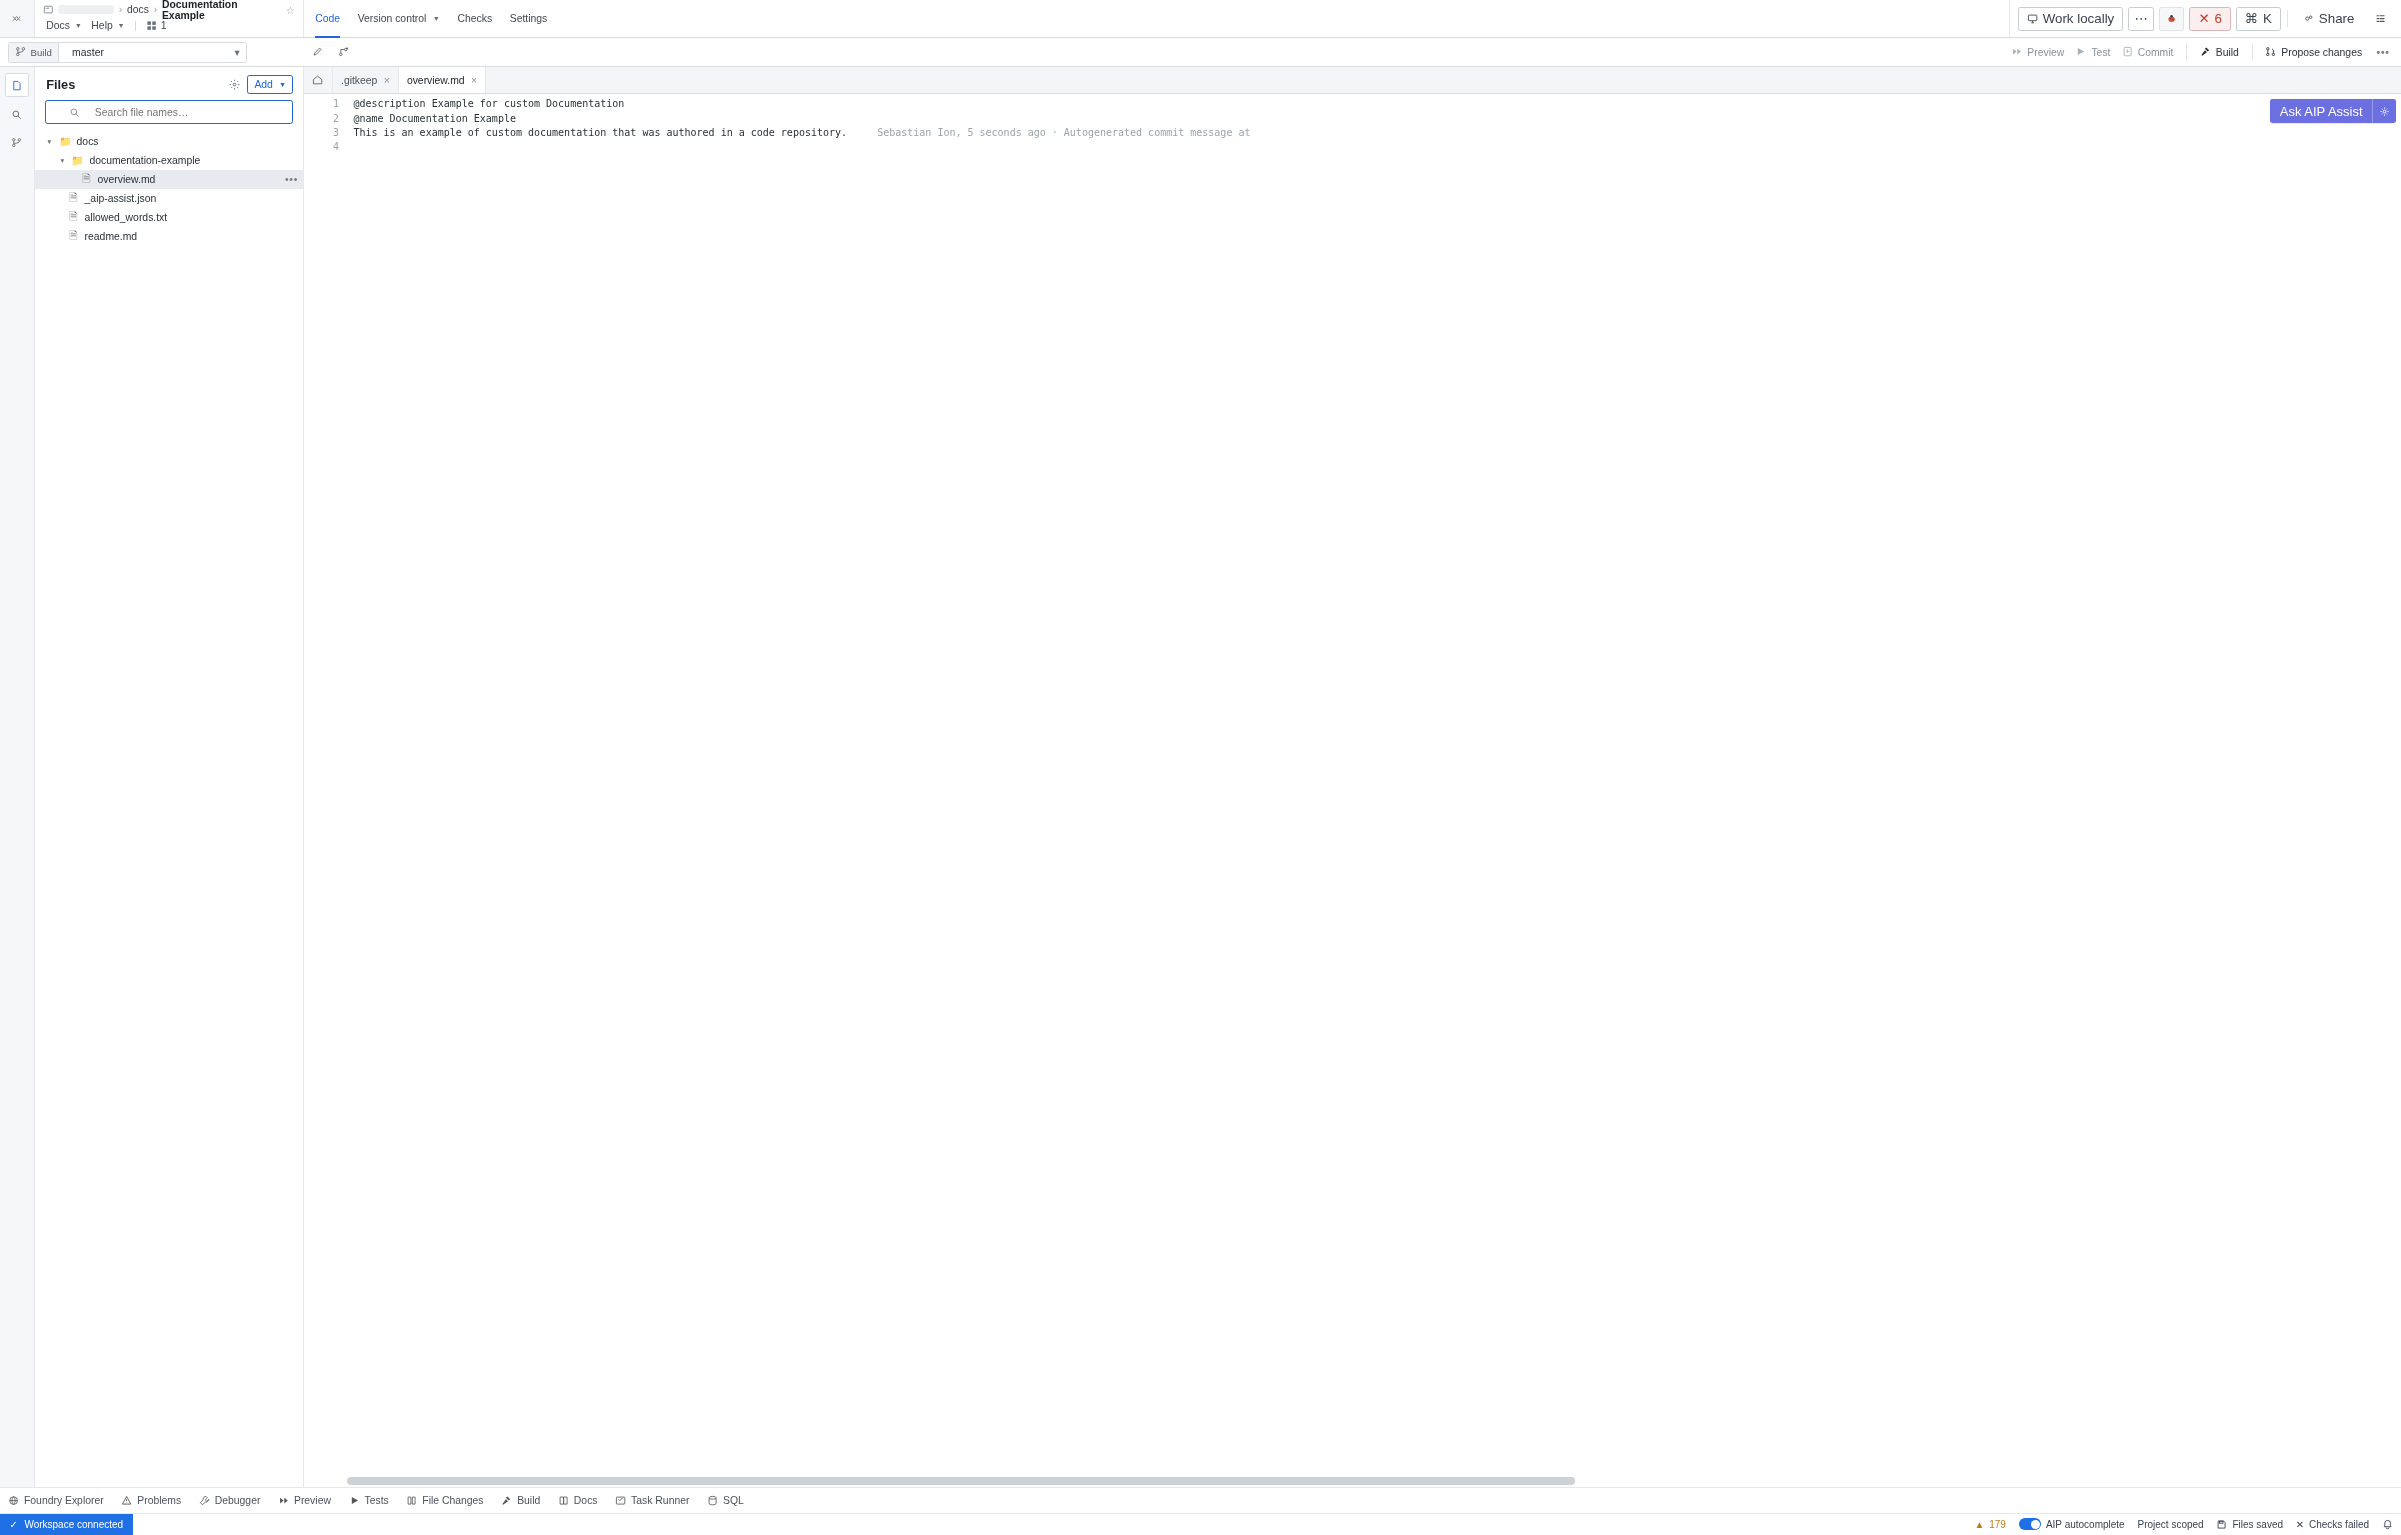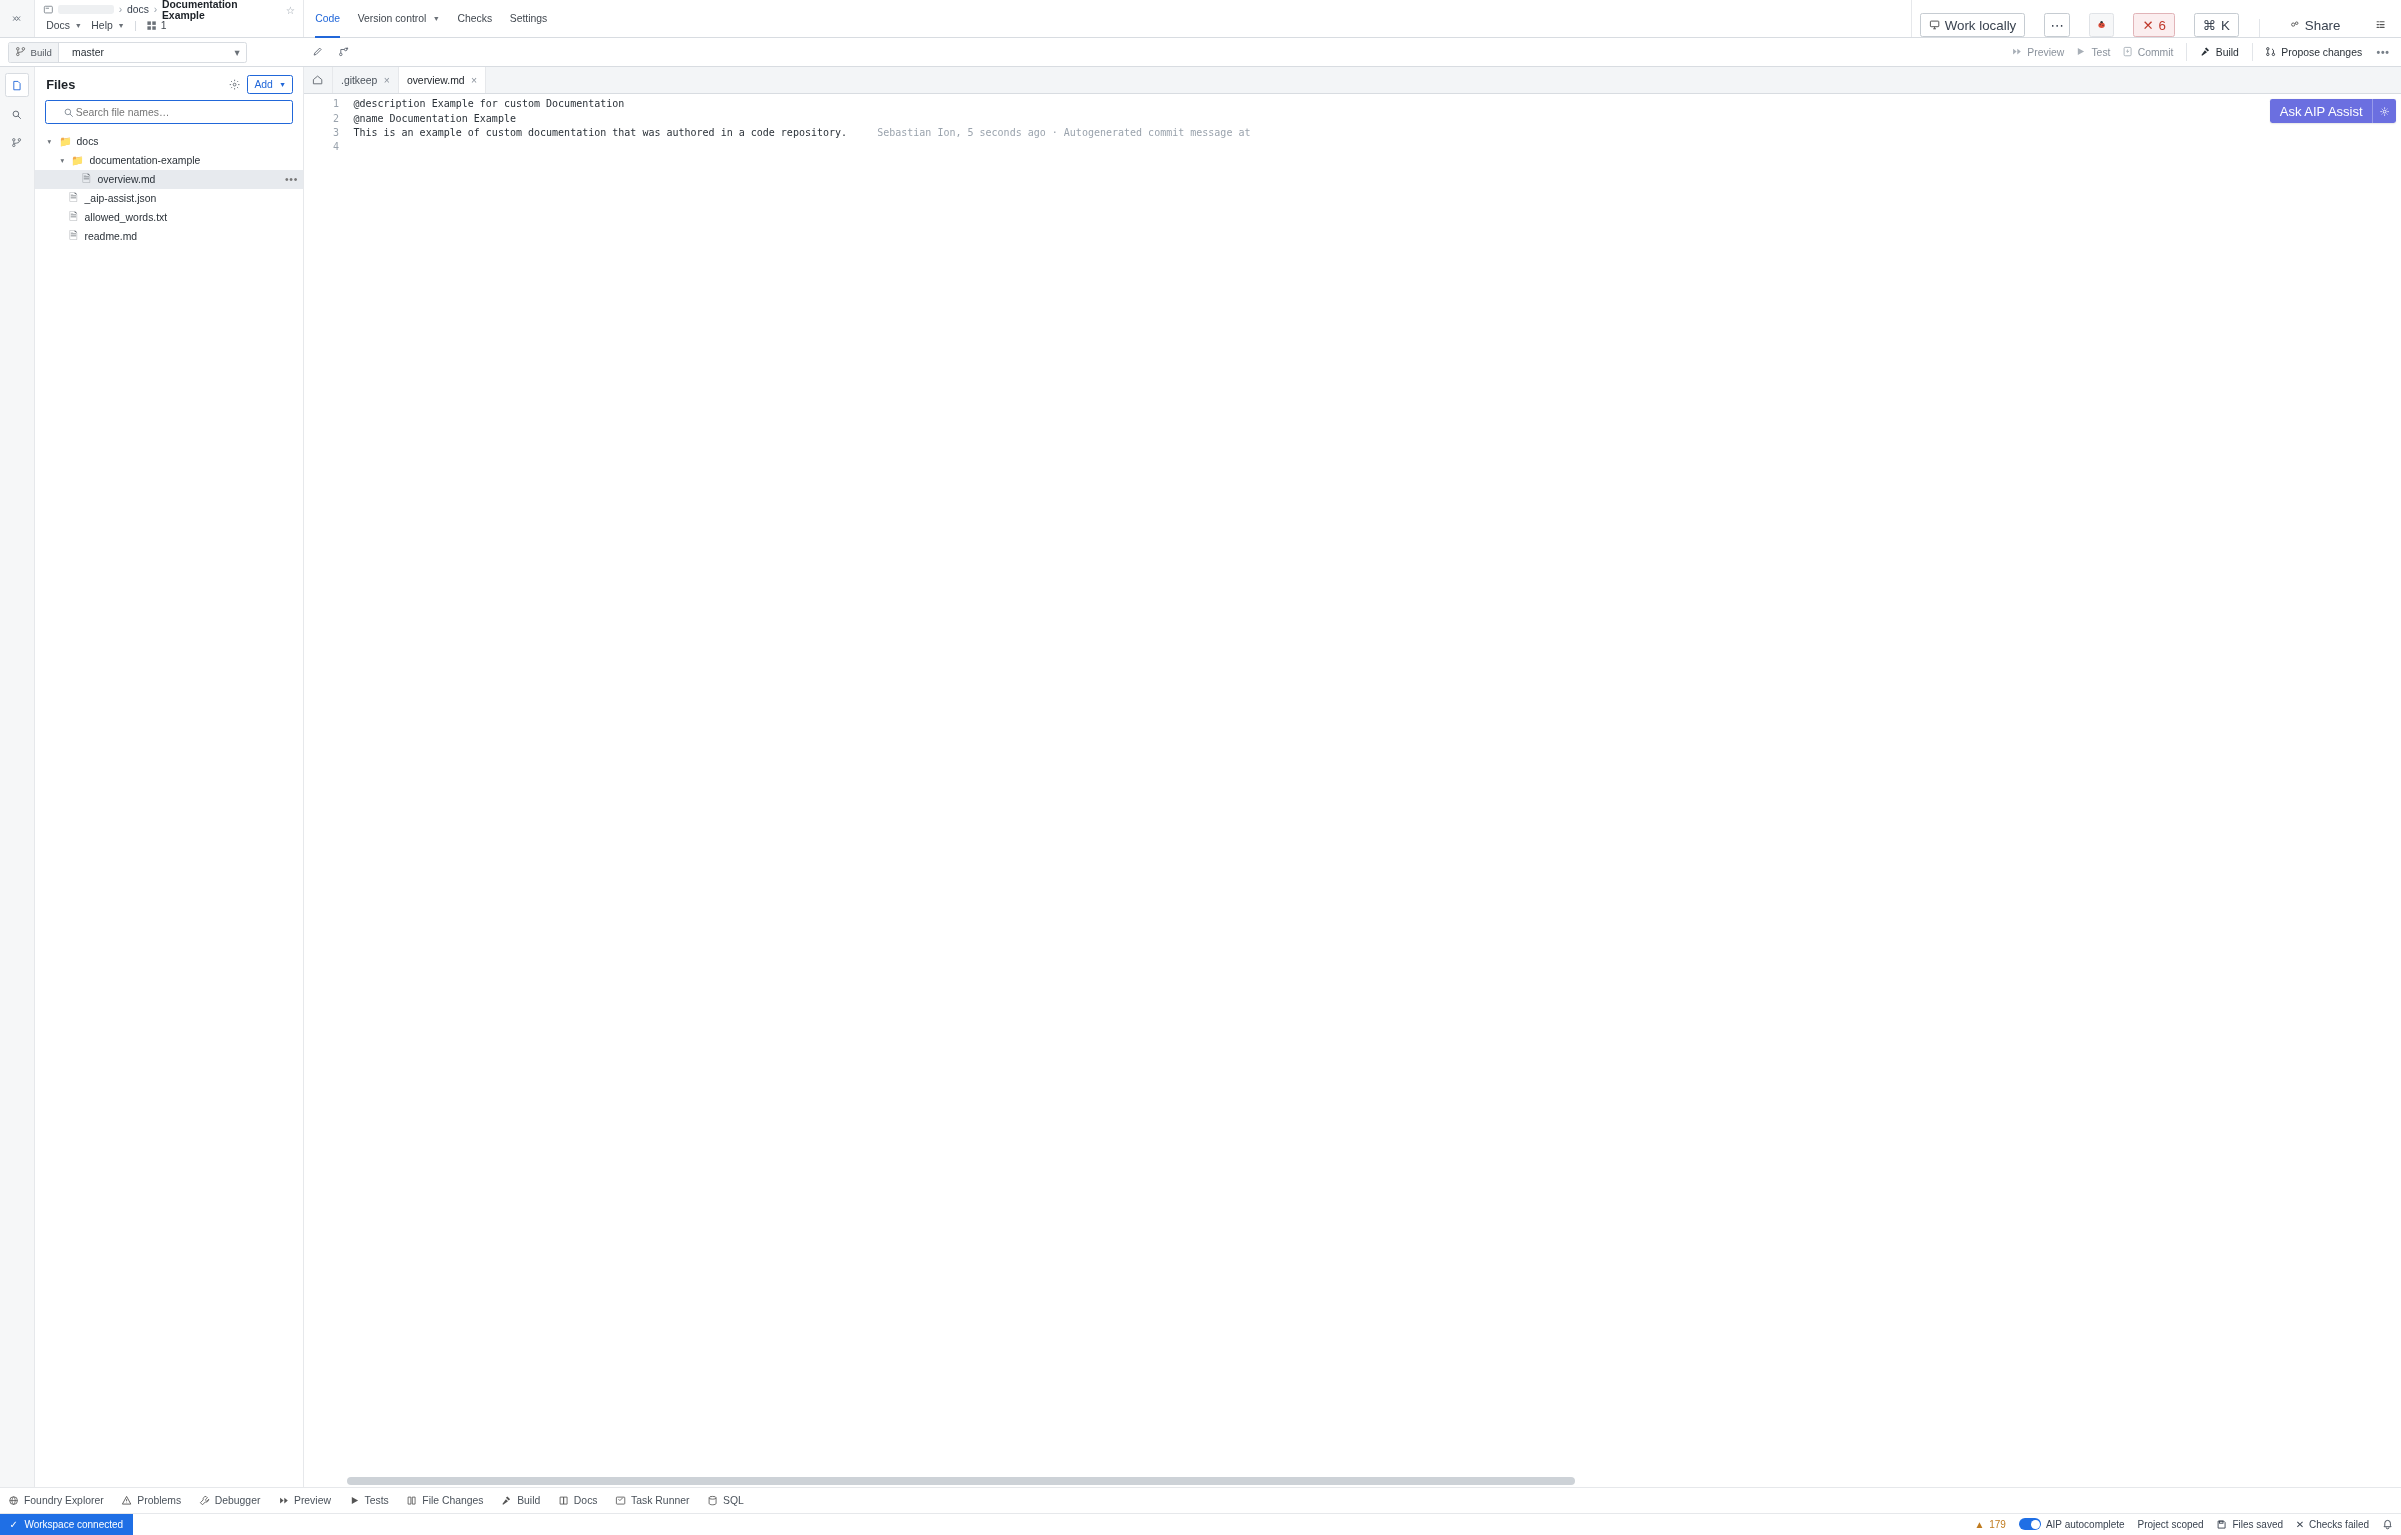--- a/index.html
+++ b/index.html
@@ -54,21 +54,21 @@
   }
   .menu-row .sep { color: #cfd4da; margin: 0 3.2px; }
   .menu-item { display: inline-flex; align-items: center; gap: 3.2px; padding: 1.6px 3.2px; border-radius: 2.4px; cursor: pointer; }
   .caret { font-size: 7.2px; color: #6b7178; margin-left: 1.6px; }
 
   .topbar-middle { flex: 1; display: flex; align-items: center; padding: 0 11.2px; gap: 17.6px; border-right: 0.8px solid #e6e8eb; }
   .tabitem { display: flex; align-items: center; gap: 4.8px; height: 38px; color: #40474f; cursor: pointer; position: relative; }
   .tabitem.active { color: #2167d9; font-weight: 500; }
   .tabitem.active::after { content:""; position:absolute; left:0; right:0; bottom:-0.8px; height:2.4px; background:#2167d9; }
 
-  .topbar-right { display:flex; align-items:flex-end; padding: 0 8px; gap:19px; }
+  .topbar-right { display:flex; align-items:center; padding: 0 8px; gap:5px; }
   .btn { display:inline-flex; align-items:center; gap:4.8px; height:24px; padding:0 8px; border:0.8px solid #c6ccd2; border-radius:2.4px; background:#fff; cursor:pointer; color:#3a4350; }
   .btn.square { width:25.6px; padding:0; justify-content:center; }
   .btn.muted { border-color:#e0e3e7; background:#f6f7f8; }
   .btn.danger-chip { border-color:#e1b4b8; background:#fbeeef; color:#c0392b; font-weight:500; }
   .vsep { width:0.8px; height:17.6px; background:#e2e5e9; margin:0 1.6px; }
 
   .actionbar {
     height: 29px; display:flex; align-items:center; border-bottom:0.8px solid #d8dce1; background:#fff;
   }
   .branch-wrap { width:304px; display:flex; align-items:center; padding-left:8px; gap:6.4px; }
@@ -91,21 +91,21 @@
   }
   .rail-btn { width:24px; height:24px; display:flex; align-items:center; justify-content:center; border-radius:2.4px; color:#636b74; cursor:pointer; }
   .rail-btn.active { background:#fff; color:#2167d9; border:0.8px solid #d8dce1; }
 
   .sidebar { width:269px; border-right:0.8px solid #e6e8eb; display:flex; flex-direction:column; background:#fff; }
   .sb-head { display:flex; align-items:center; justify-content:space-between; padding:8px 9.6px 6.4px 11.2px; }
   .sb-title { font-size:12.8px; font-weight:600; }
   .sb-head-actions { display:flex; align-items:center; gap:6.4px; }
   .add-dd { display:inline-flex; align-items:center; gap:6px; height:19px; padding:0 6.4px; border:0.8px solid #2167d9; color:#2167d9; border-radius:2.4px; cursor:pointer; }
   .sb-search { padding:0 9.6px 6.4px 9.6px; }
-  .sb-search-inner { display:flex; align-items:center; height:24px; border:1.6px solid #2167d9; border-radius:2.4px; padding:0 17px; gap:2px; }
+  .sb-search-inner { display:flex; align-items:center; height:24px; border:1.6px solid #2167d9; border-radius:2.4px; padding:0 23px; gap:15px; }
   .sb-search-inner input { border:none; outline:none; flex:1; font-size:10.4px; background:transparent; }
   .tree { flex:1; overflow:auto; padding:1.6px 0; }
   .tree-row { display:flex; align-items:center; height:19px; gap:4.8px; padding-right:4.8px; cursor:pointer; color:#2a3138; }
   .tree-row.selected { background:#e7eaee; }
   .tw { display:inline-block; width:9.6px; text-align:center; color:#6b7178; font-size:7.2px; }
   .ti { width:12.8px; text-align:center; color:#6b7178; }
   .tree-row .more { margin-left:auto; color:#777; letter-spacing:0.8px; visibility:hidden; }
   .tree-row.selected .more, .tree-row:hover .more { visibility:visible; }
 
   .editor-area { flex:1; display:flex; flex-direction:column; min-width:0; background:#f3f5f7; }

